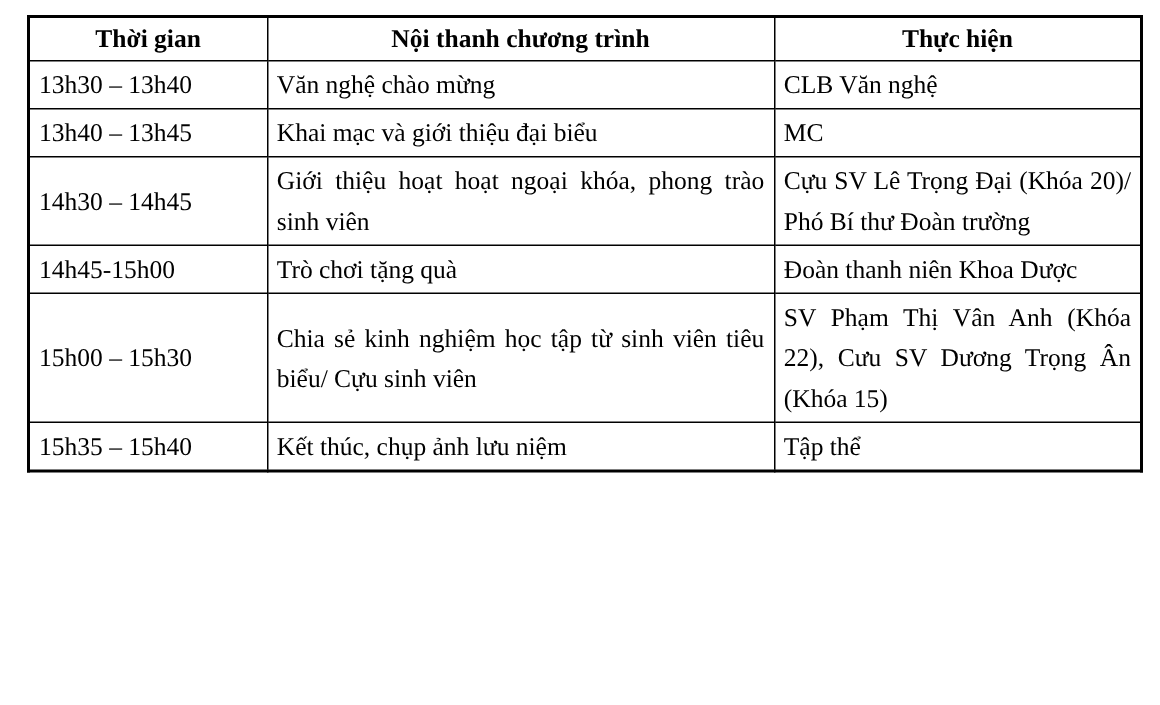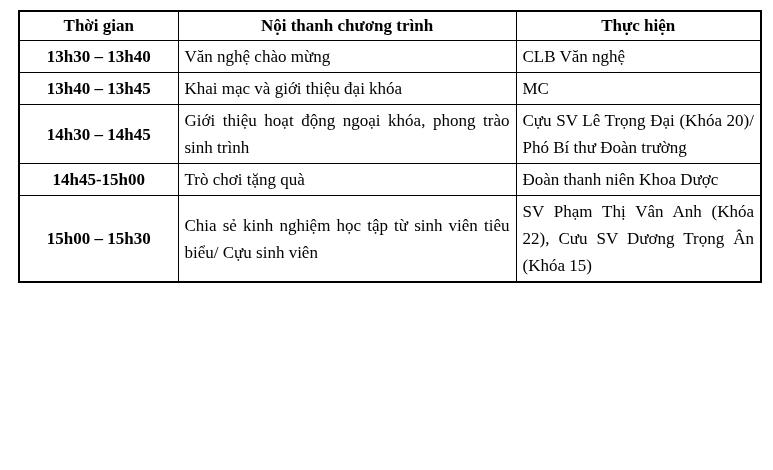--- a/index.html
+++ b/index.html
@@ -37,23 +37,21 @@
     overflow: hidden;
   }
   table.schedule th {
     font-weight: bold;
     text-align: center;
     height: 24px;
     line-height: 24px;
     padding: 2px 20px;
   }
   td.cell-time {
-    text-align: center;
     height: 27px;
-    font-weight: bold;
   }
   td.cell-content,
   td.cell-executor {
     text-align: justify;
     margin-left: 24px;
   }
   col.c-time { width: 159px; }
   col.c-content { width: 338px; }
   col.c-executor { width: 245px; }
 </style>
@@ -75,33 +73,38 @@
       </tr>
     </thead>
     <tbody>
       <tr>
         <td class="cell-time">13h30 – 13h40</td>
         <td class="cell-content">Văn nghệ chào mừng</td>
         <td class="cell-executor">CLB Văn nghệ</td>
       </tr>
       <tr>
         <td class="cell-time">13h40 – 13h45</td>
-        <td class="cell-content">Khai mạc và giới thiệu đại khóa</td>
+        <td class="cell-content">Khai mạc và giới thiệu đại biểu</td>
         <td class="cell-executor">MC</td>
       </tr>
       <tr>
         <td class="cell-time">14h30 – 14h45</td>
-        <td class="cell-content">Giới thiệu hoạt động ngoại khóa, phong trào sinh trình</td>
+        <td class="cell-content">Giới thiệu hoạt hoạt ngoại khóa, phong trào sinh viên</td>
         <td class="cell-executor">Cựu SV Lê Trọng Đại (Khóa 20)/ Phó Bí thư Đoàn trường</td>
       </tr>
       <tr>
         <td class="cell-time">14h45-15h00</td>
         <td class="cell-content">Trò chơi tặng quà</td>
         <td class="cell-executor">Đoàn thanh niên Khoa Dược</td>
       </tr>
       <tr>
         <td class="cell-time">15h00 – 15h30</td>
         <td class="cell-content">Chia sẻ kinh nghiệm học tập từ sinh viên tiêu biểu/ Cựu sinh viên</td>
         <td class="cell-executor">SV Phạm Thị Vân Anh (Khóa 22), Cưu SV Dương Trọng Ân (Khóa 15)</td>
       </tr>
+      <tr>
+        <td class="cell-time">15h35 – 15h40</td>
+        <td class="cell-content">Kết thúc, chụp ảnh lưu niệm</td>
+        <td class="cell-executor">Tập thể</td>
+      </tr>
     </tbody>
   </table>
 </div>
 
 </body></html>

